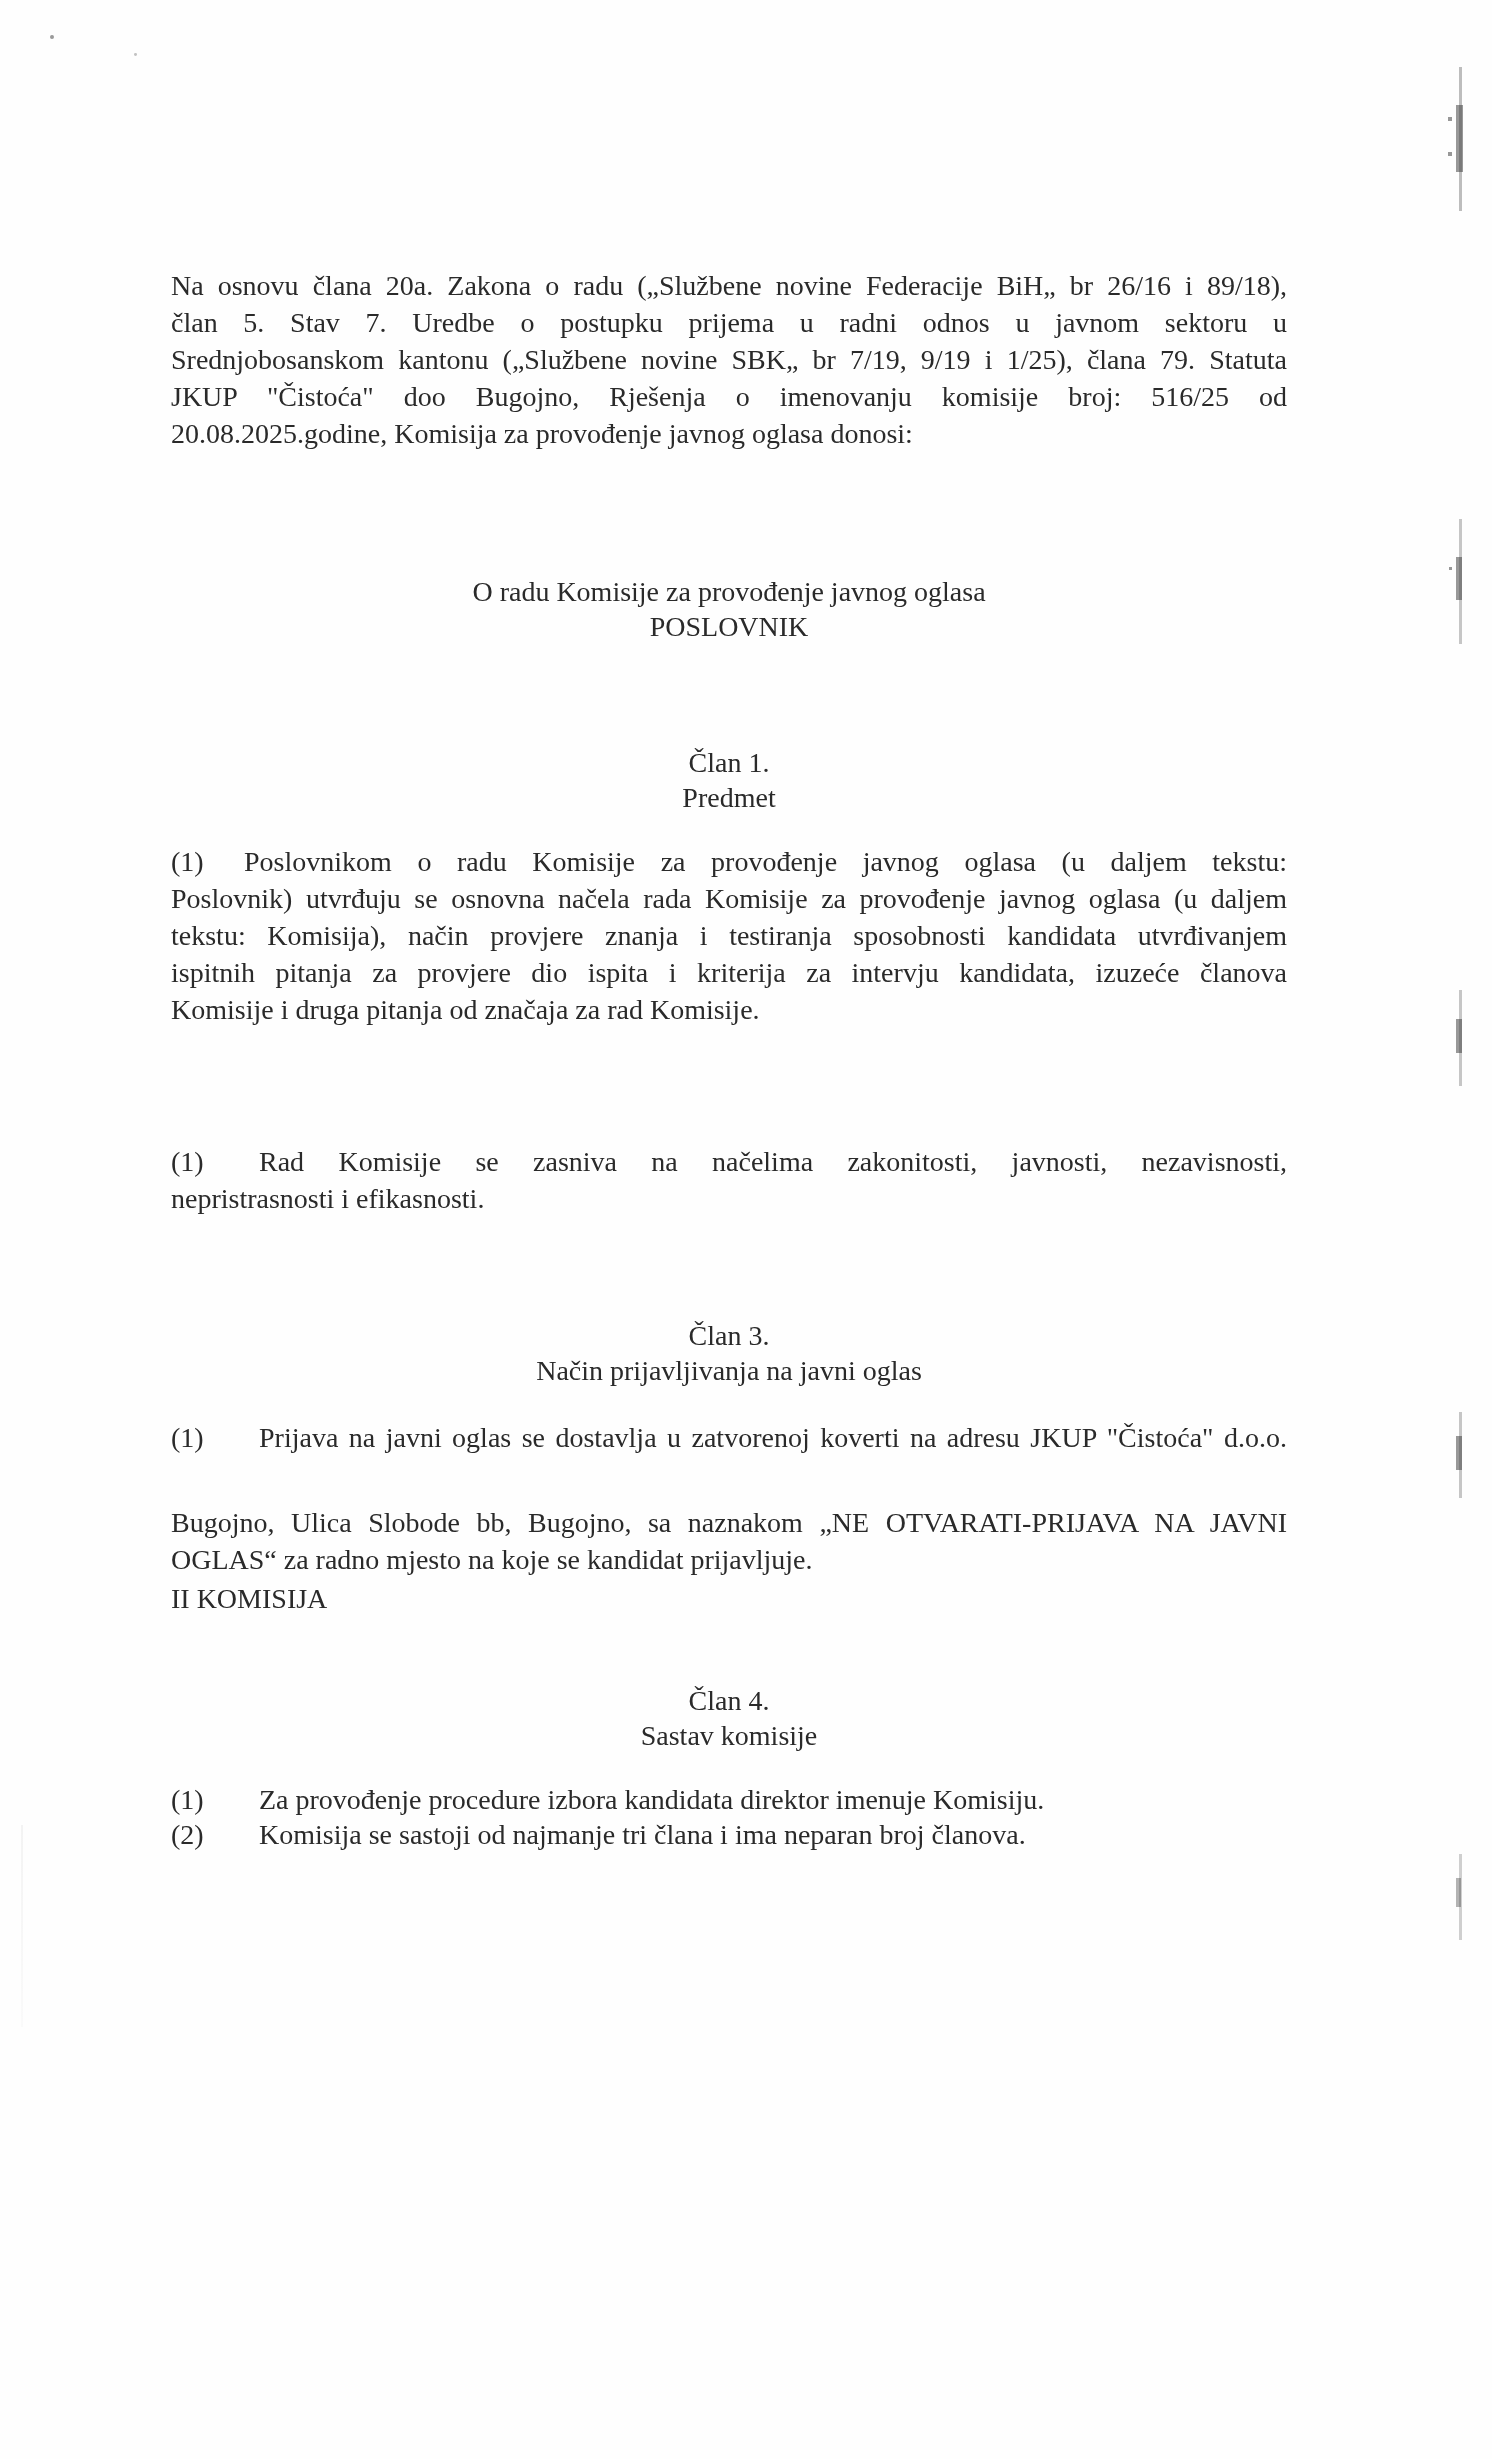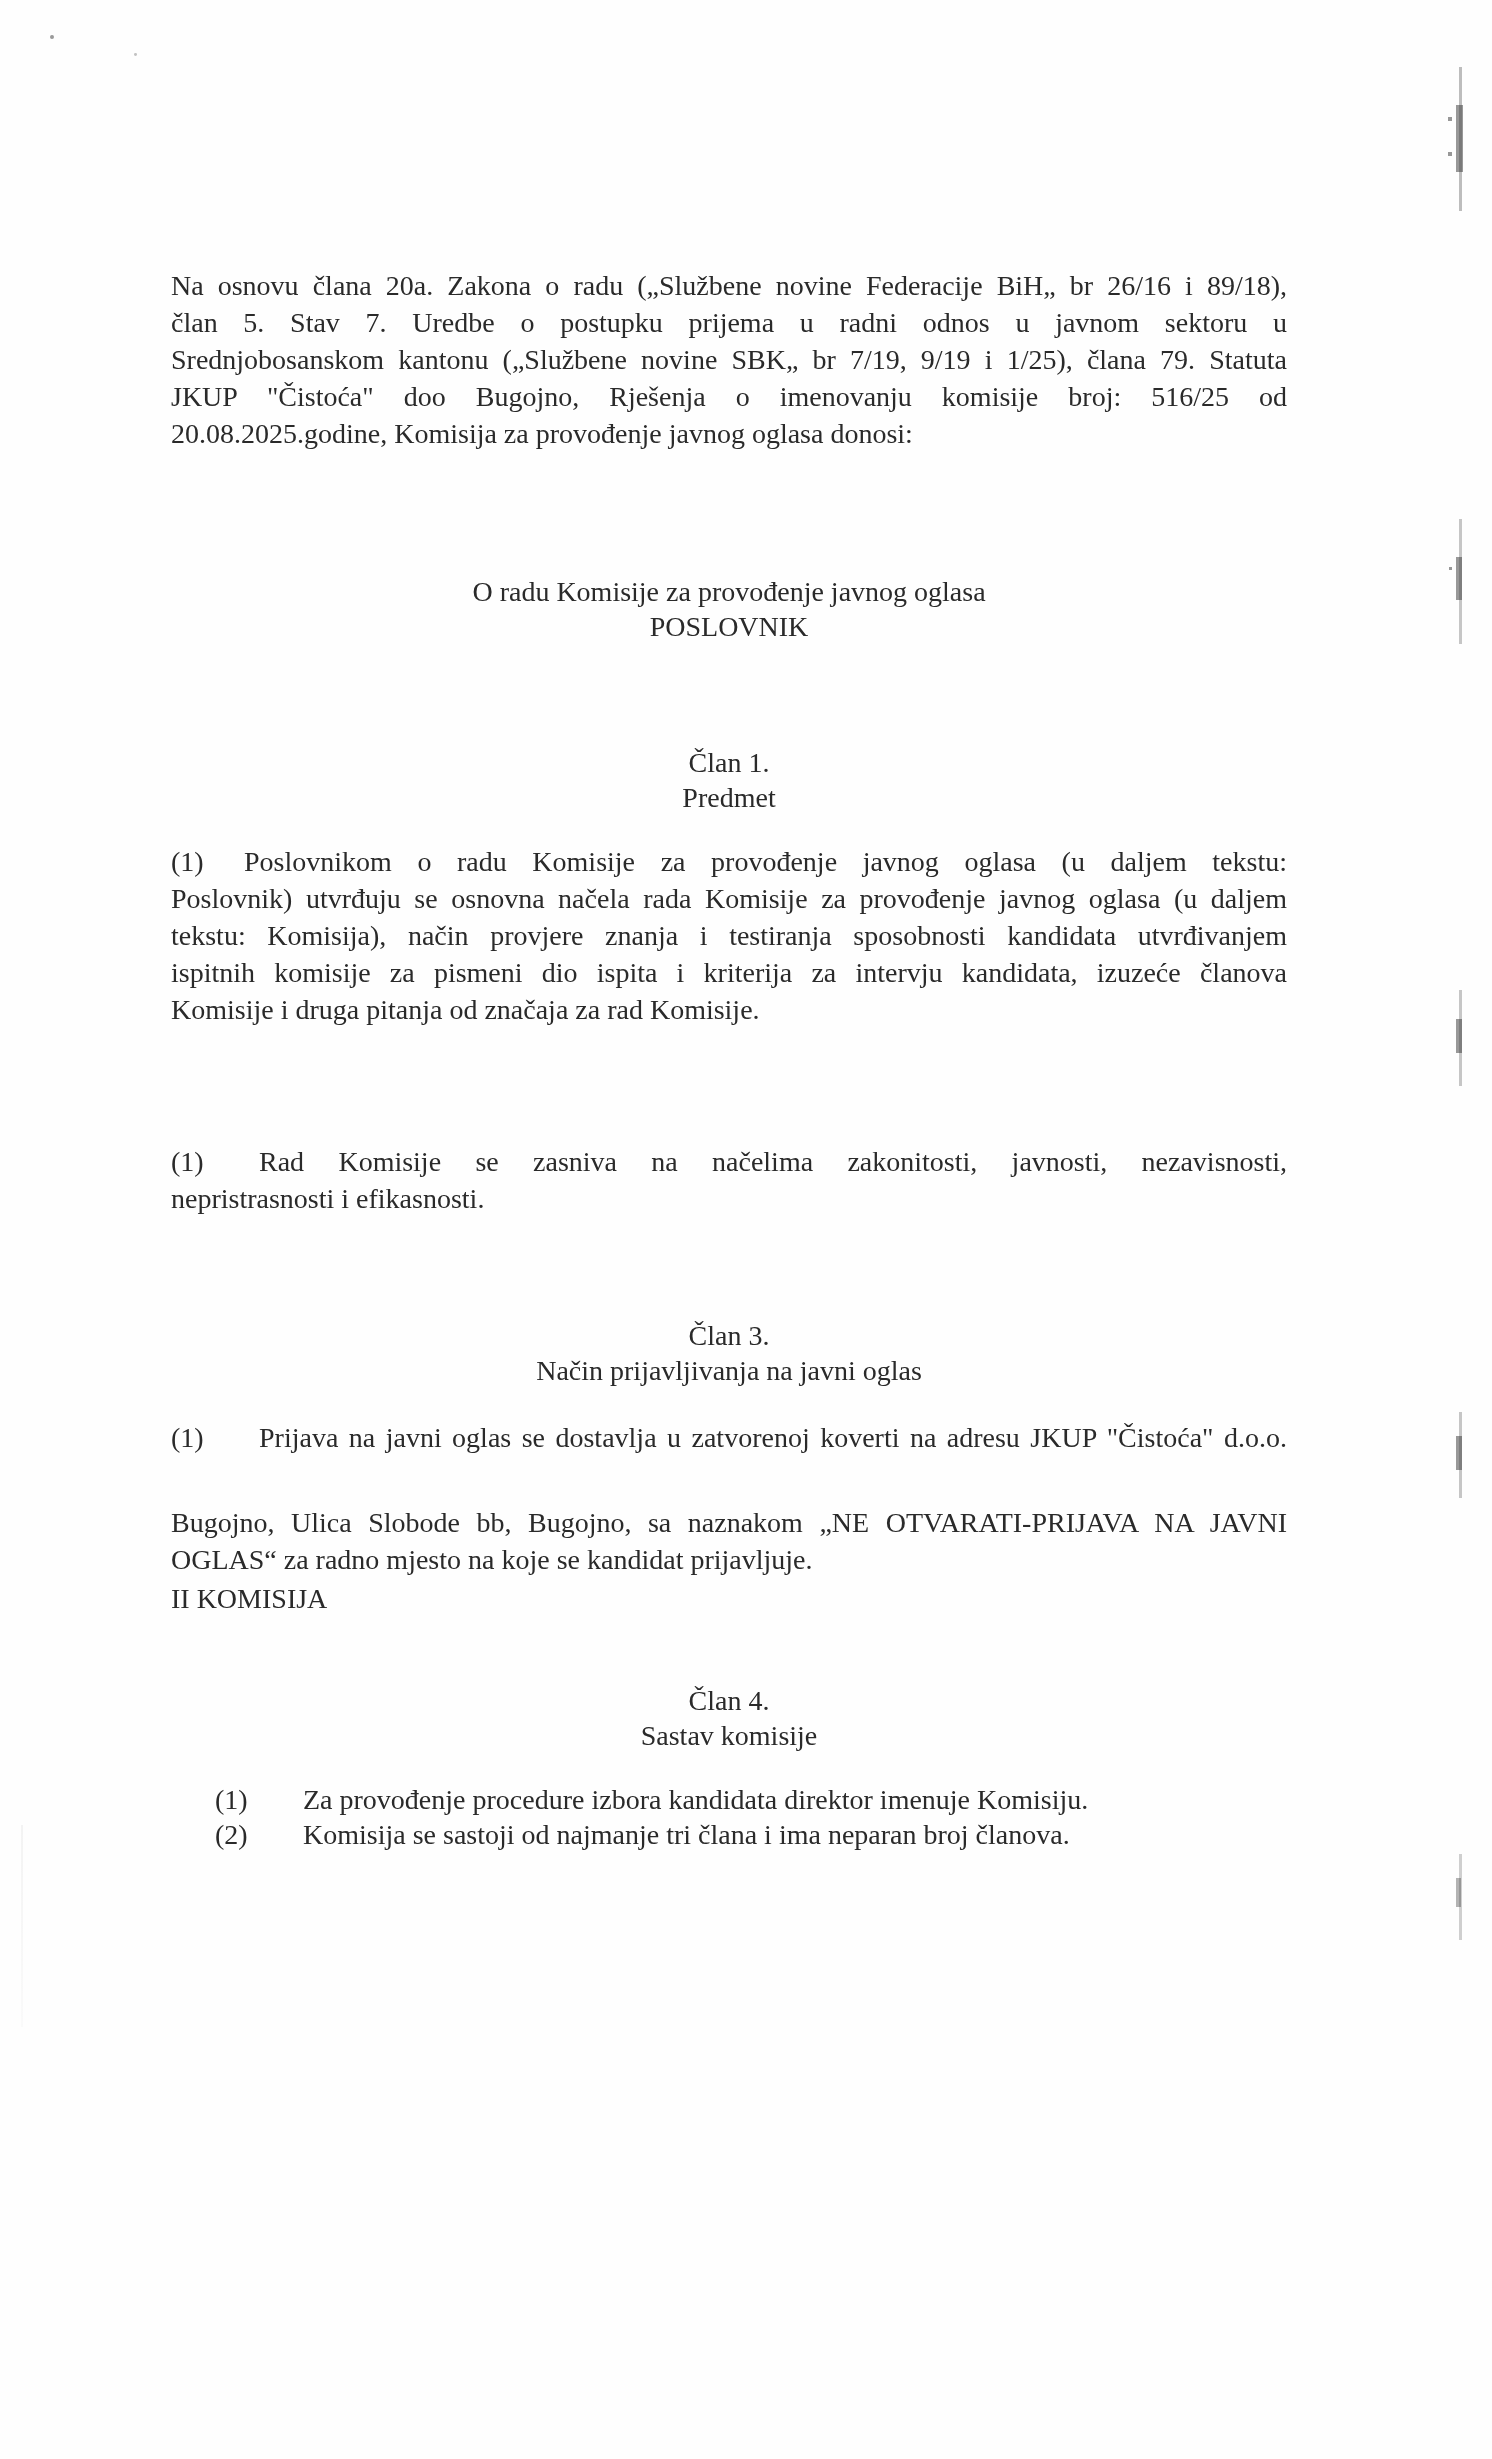--- a/index.html
+++ b/index.html
@@ -12,21 +12,21 @@
     font-size: 28px;
   }
   .block { position: absolute; left: 171px; width: 1116px; }
   .just { text-align: justify; text-align-last: left; line-height: 37px; }
   .just .ln { display: block; text-align: justify; text-align-last: justify; height: 37px; white-space: nowrap; }
   .just .ln.last { text-align-last: left; }
   .center { text-align: center; line-height: 35px; }
   .center div { height: 35px; }
   .num { display: inline-block; width: 73px; }
   .num-wide { display: inline-block; width: 88px; }
-  .list-row { height: 35px; line-height: 35px; white-space: nowrap; margin-left: 44px; }
+  .list-row { height: 35px; line-height: 35px; white-space: nowrap; }
   .scan-edge-left {
     position: absolute; left: 21px; top: 1825px; width: 1.9px; height: 202px;
     background: linear-gradient(#f3f3f3, #fafafa);
   }
   .speck { position: absolute; background: #9a9a9a; border-radius: 50%; }
   .holes { position: absolute; left: 1446px; width: 38px; }
   .holes i {
     position: absolute; display: block; background: #444; opacity: .55;
   }
 </style>
@@ -77,21 +77,21 @@
   </div>
 
   <div class="block center" style="top:745px;">
     <div>Član 1.</div>
     <div>Predmet</div>
   </div>
   <div class="block just" style="top:843px;">
     <span class="ln" style="white-space: normal;"><span class="num">(1)</span><span>Poslovnikom o radu Komisije za provođenje javnog oglasa (u daljem tekstu:</span></span>
     <span class="ln" style="white-space: normal;">Poslovnik) utvrđuju se osnovna načela rada Komisije za provođenje javnog oglasa (u daljem</span>
     <span class="ln" style="white-space: normal;">tekstu: Komisija), način provjere znanja i testiranja sposobnosti kandidata utvrđivanjem</span>
-    <span class="ln" style="white-space: normal;">ispitnih komisije za pismeni  dio ispita i kriterija za intervju kandidata, izuzeće članova</span>
+    <span class="ln" style="white-space: normal;">ispitnih pitanja za provjere  dio ispita i kriterija za intervju kandidata, izuzeće članova</span>
     <span class="ln last">Komisije i druga pitanja od značaja za rad Komisije.</span>
   </div>
 
   <div class="block just" style="top:1143px;">
     <span class="ln" style="white-space: normal;"><span class="num-wide">(1)</span><span>Rad Komisije se zasniva na načelima zakonitosti, javnosti, nezavisnosti,</span></span>
     <span class="ln last">nepristrasnosti i efikasnosti.</span>
   </div>
 
   <div class="block center" style="top:1318px;">
     <div>Član 3.</div>

